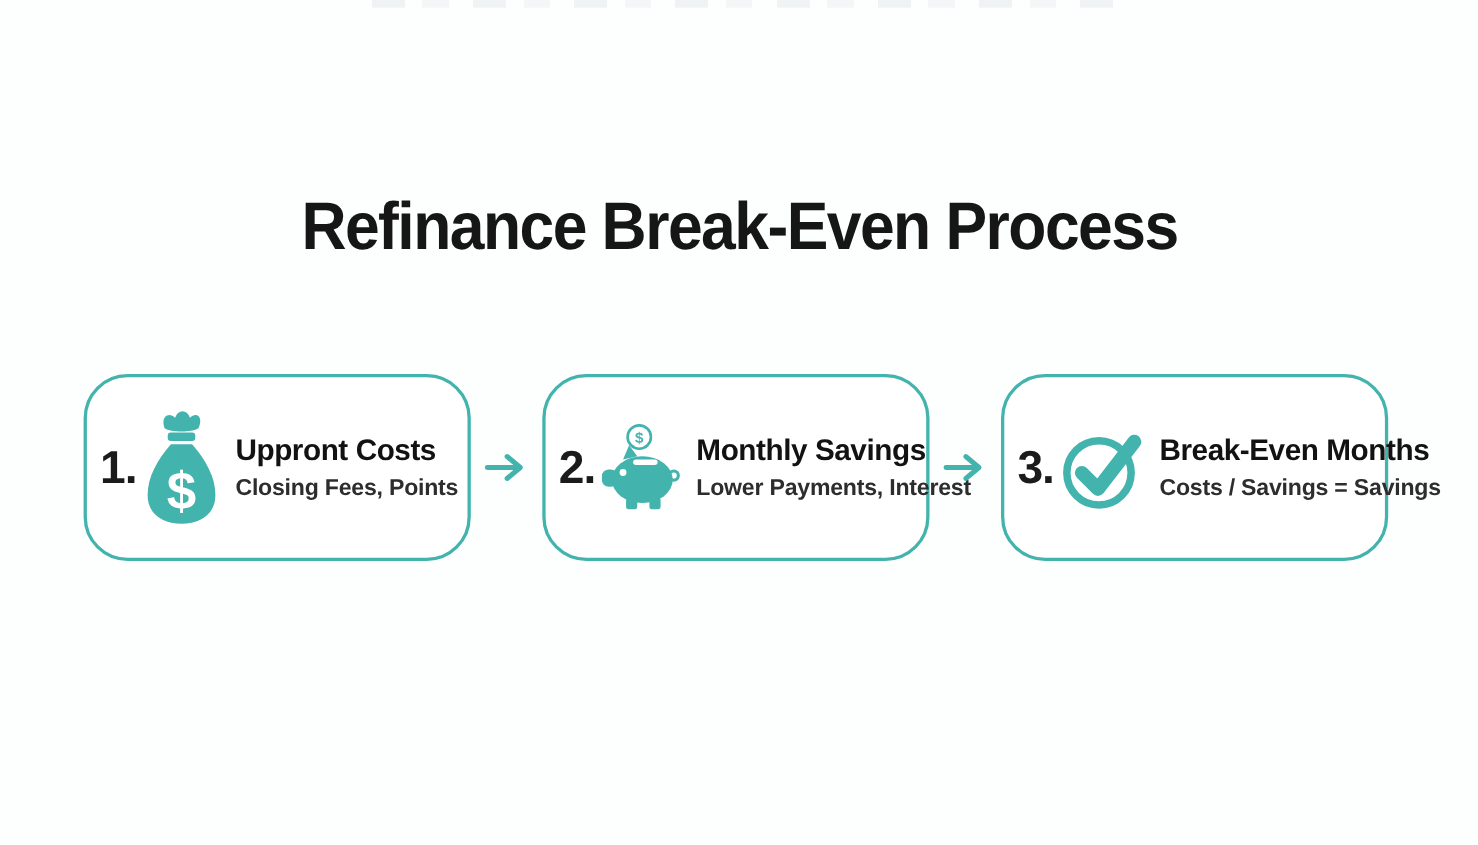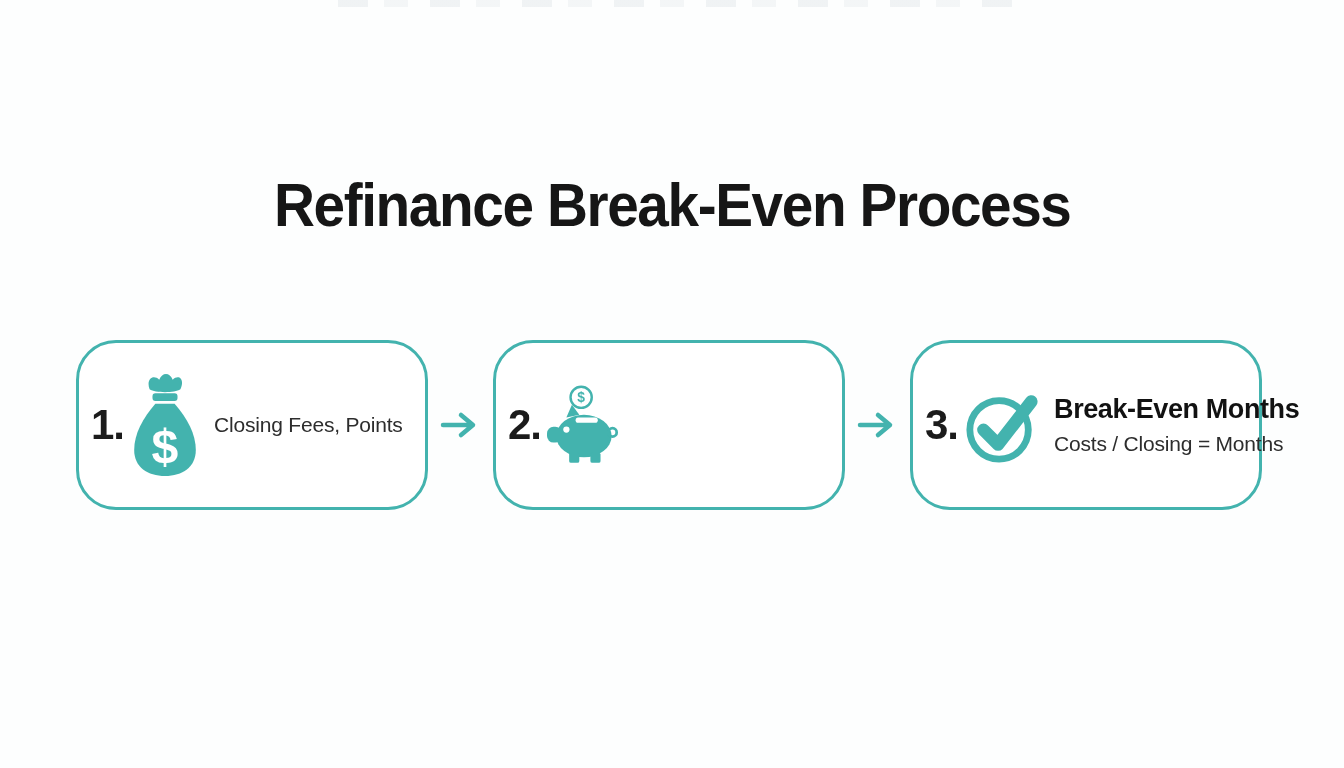--- a/index.html
+++ b/index.html
@@ -43,21 +43,21 @@
   .icon-wrap{
     flex:none;display:flex;align-items:center;justify-content:center;
     margin:0 14px 0 6px;
   }
   .texts{display:flex;flex-direction:column;gap:7px;min-width:0;}
   .card-title{
     font-size:27px;font-weight:700;color:#121212;
     letter-spacing:-0.4px;white-space:nowrap;
   }
   .card-sub{
-    font-size:21px;font-weight:400;color:#2d2d2d;
+    font-size:21px;font-weight:700;color:#2d2d2d;
     letter-spacing:-0.2px;white-space:nowrap;
   }
   .arrow{flex:none;display:flex;align-items:center;}
 </style>
 </head>
 <body>
 
 <div class="top-artifact"></div>
 
 <div class="title-wrap">
@@ -70,20 +70,21 @@
     <span class="step-number">1.</span>
     <span class="icon-wrap">
       <svg width="70" height="104" viewBox="0 0 72 108" aria-hidden="true">
         <path d="M20,17 C16,6 24,1 30,7 C33,-1 41,-1 44,7 C50,1 57,6 52,17 C46,21 26,21 20,17 Z" fill="#43b3ae"></path>
         <rect x="23" y="21" width="26" height="8" rx="3" fill="#43b3ae"></rect>
         <path d="M26,32 C13,47 4,63 4,80 C4,98 18,107 36,107 C54,107 68,98 68,80 C68,63 59,47 46,32 Z" fill="#43b3ae"></path>
         <text x="36" y="93" text-anchor="middle" font-size="50" font-weight="bold" fill="#ffffff">$</text>
       </svg>
     </span>
     <span class="texts">
+      <span class="card-title">Uppront Costs</span>
       <span class="card-sub">Closing Fees, Points</span>
     </span>
   </div>
 
   <span class="arrow">
     <svg width="42" height="28" viewBox="0 0 42 28" aria-hidden="true">
       <path d="M3,14 H31 M21,4 L33,14 L21,24" fill="none" stroke="#43b3ae" stroke-width="4.5" stroke-linecap="round" stroke-linejoin="round"></path>
     </svg>
   </span>
 
@@ -96,35 +97,39 @@
         <path d="M21,36 L27,22 L35,33 Z" fill="#43b3ae"></path>
         <ellipse cx="40" cy="56" rx="30" ry="23" fill="#43b3ae"></ellipse>
         <rect x="0" y="46" width="16" height="17" rx="7" fill="#43b3ae"></rect>
         <rect x="24" y="74" width="11" height="11" rx="2" fill="#43b3ae"></rect>
         <rect x="47" y="74" width="11" height="11" rx="2" fill="#43b3ae"></rect>
         <circle cx="71" cy="52" r="4.5" fill="none" stroke="#43b3ae" stroke-width="3"></circle>
         <rect x="31" y="36" width="24" height="5.5" rx="2.75" fill="#ffffff"></rect>
         <circle cx="21" cy="49" r="3.4" fill="#ffffff"></circle>
       </svg>
     </span>
+    <span class="texts">
+      <span class="card-title">Monthly Savings</span>
+      <span class="card-sub">Lower Payments, Interest</span>
+    </span>
   </div>
 
   <span class="arrow">
     <svg width="42" height="28" viewBox="0 0 42 28" aria-hidden="true">
       <path d="M3,14 H31 M21,4 L33,14 L21,24" fill="none" stroke="#43b3ae" stroke-width="4.5" stroke-linecap="round" stroke-linejoin="round"></path>
     </svg>
   </span>
 
   <div class="card">
     <span class="step-number">3.</span>
     <span class="icon-wrap">
       <svg width="76" height="78" viewBox="0 0 78 80" aria-hidden="true">
         <circle cx="36" cy="45" r="30" fill="none" stroke="#43b3ae" stroke-width="7"></circle>
         <path d="M20,45 L35,60 L69,16" fill="none" stroke="#43b3ae" stroke-width="13" stroke-linecap="round" stroke-linejoin="round"></path>
       </svg>
     </span>
     <span class="texts">
       <span class="card-title">Break-Even Months</span>
-      <span class="card-sub">Costs / Closing = Months</span>
+      <span class="card-sub">Costs / Savings = Savings</span>
     </span>
   </div>
 
 </div>
 
 </body></html>

